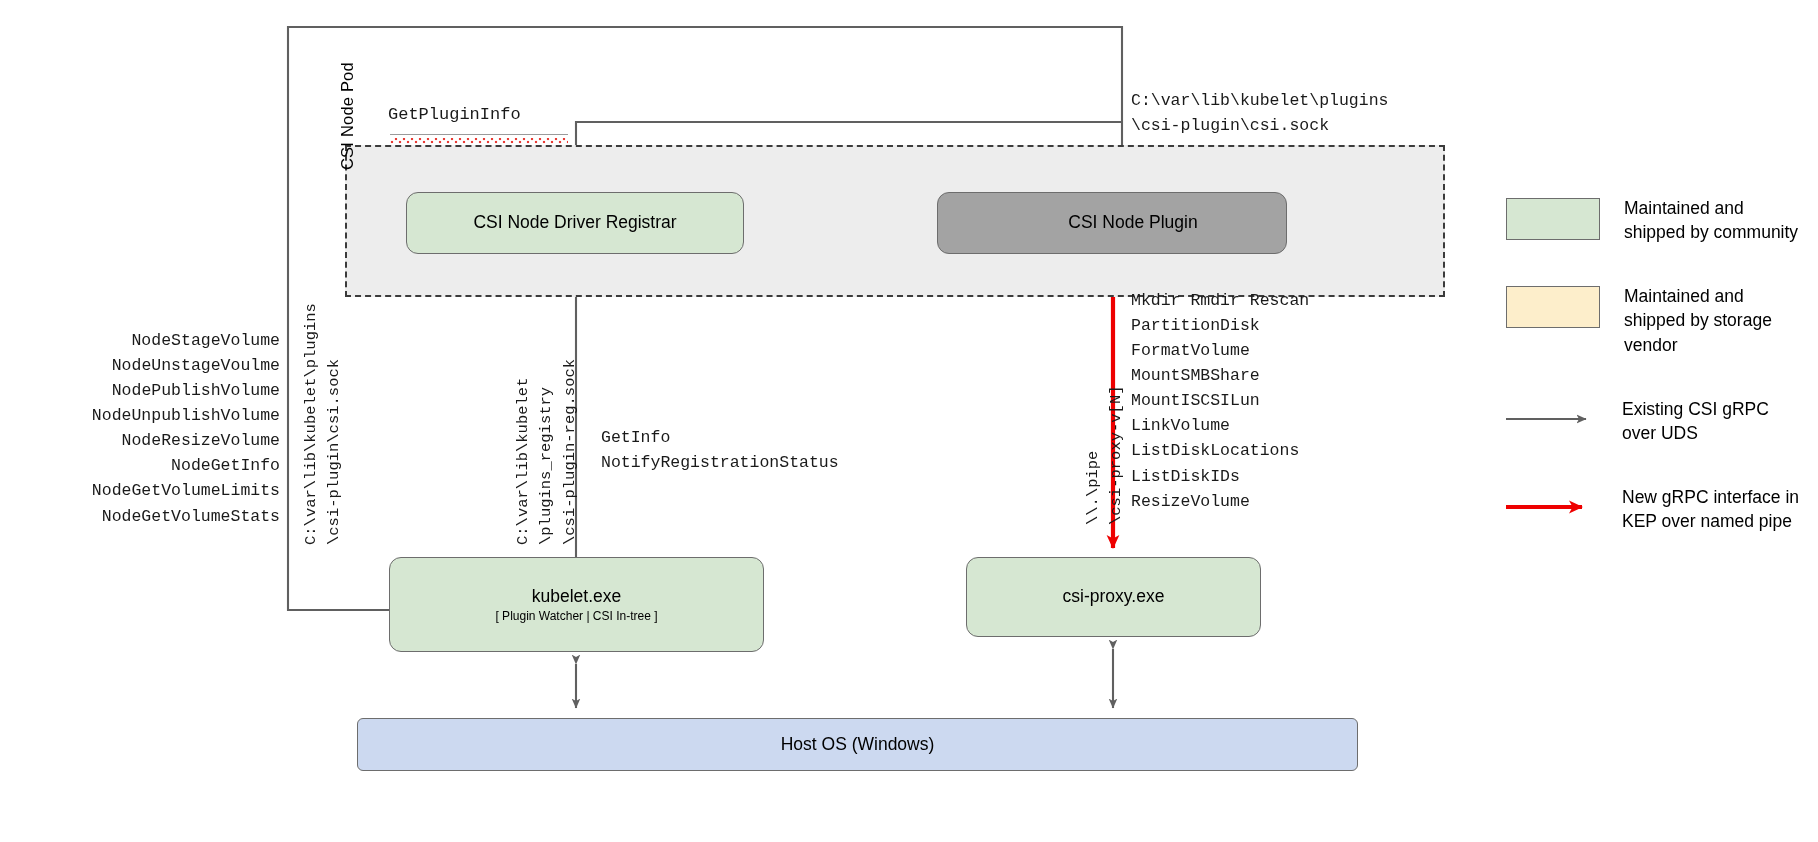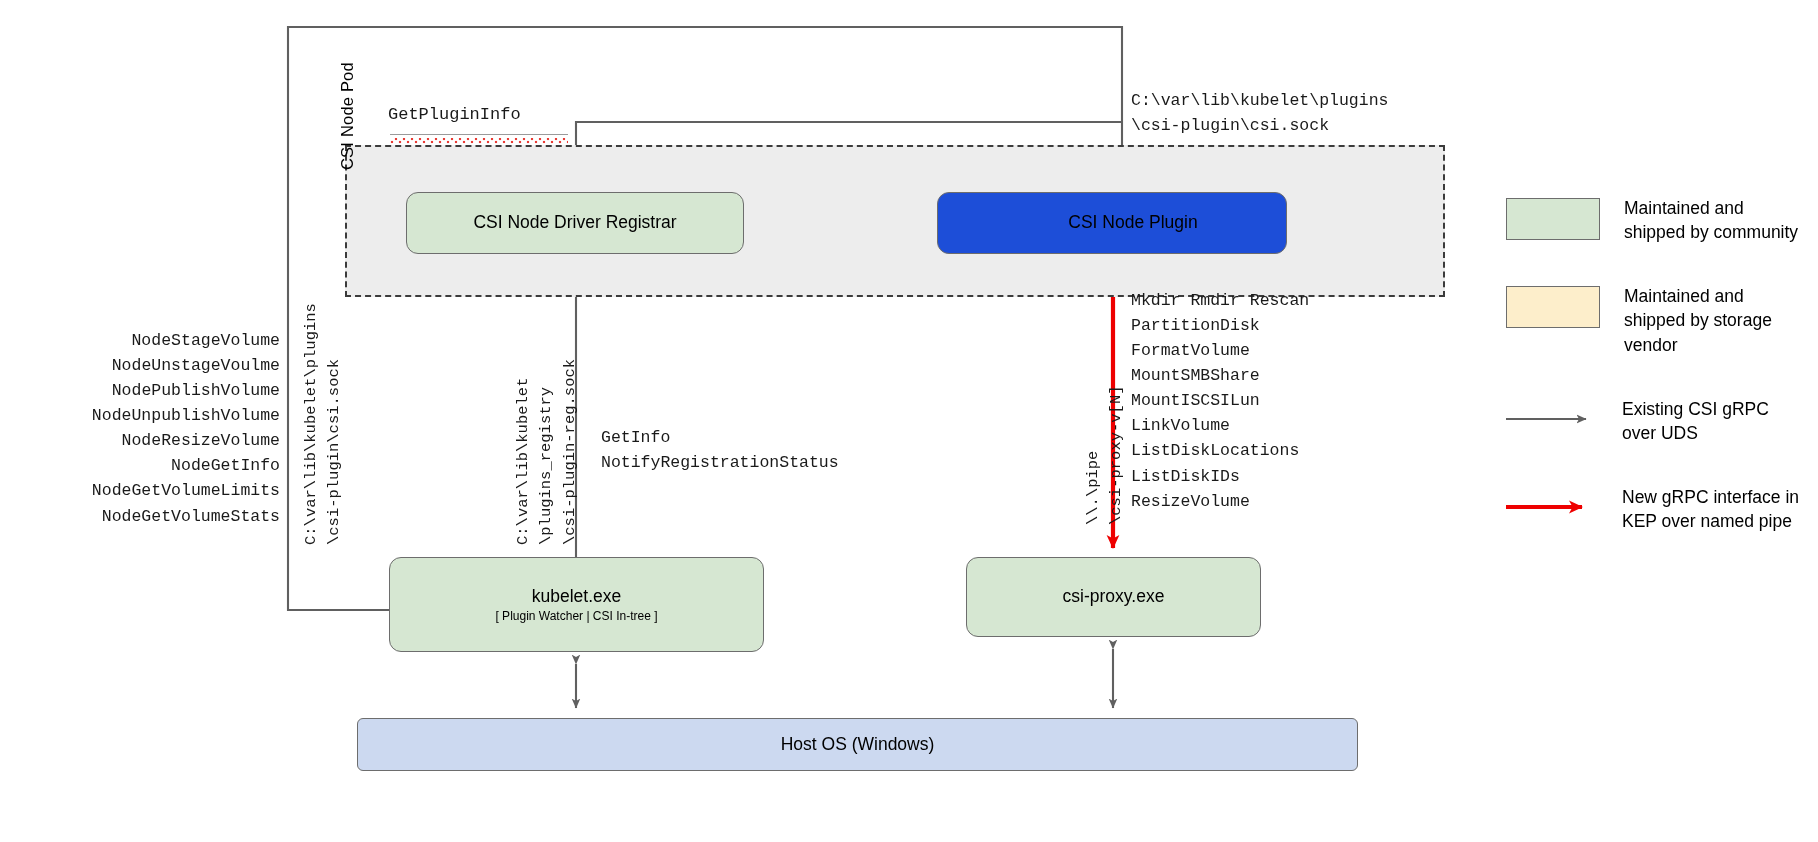--- a/index.html
+++ b/index.html
@@ -46,21 +46,21 @@
     display: flex;
     align-items: center;
     justify-content: center;
     text-align: center;
     font-size: 17.5px;
     line-height: 1.35;
     box-sizing: border-box;
     box-shadow: 0 0 0 0 rgba(0,0,0,0);
   }
   .green { background: #d6e7d2; }
-  .cream { background: #1d4ed8; padding-left: 42px; }
+  .cream { background: #a3a3a3; padding-left: 42px; }
   .blue  { background: #ccd9f0; }
 
   .registrar { left: 406px; top: 192px; width: 338px; height: 62px; }
   .nodeplugin { left: 937px; top: 192px; width: 350px; height: 62px; }
   .kubelet   { left: 389px; top: 557px; width: 375px; height: 95px; }
   .csiproxy  { left: 966px; top: 557px; width: 295px; height: 80px; }
   .hostos    { left: 357px; top: 718px; width: 1001px; height: 53px; border-radius: 6px; }
 
   .kubelet-l1 { font-size: 17.5px; }
   .kubelet-l2 { font-size: 12px; }

